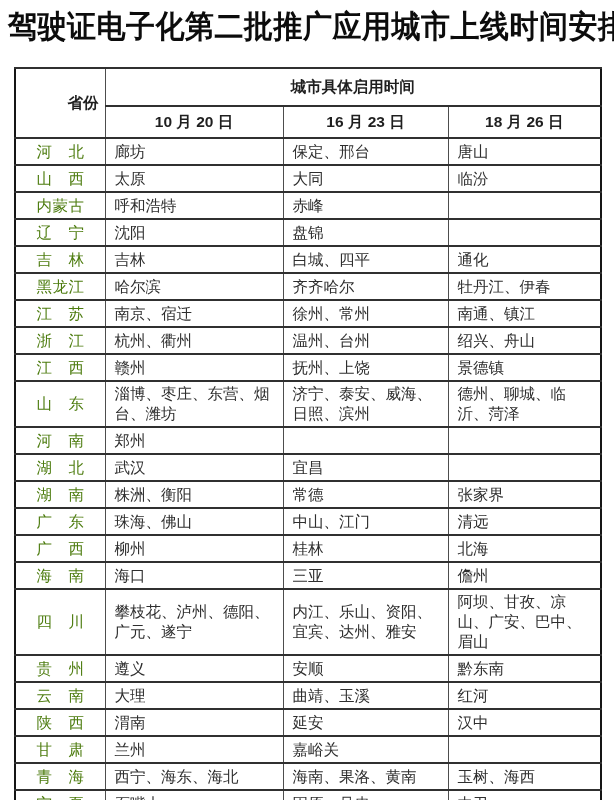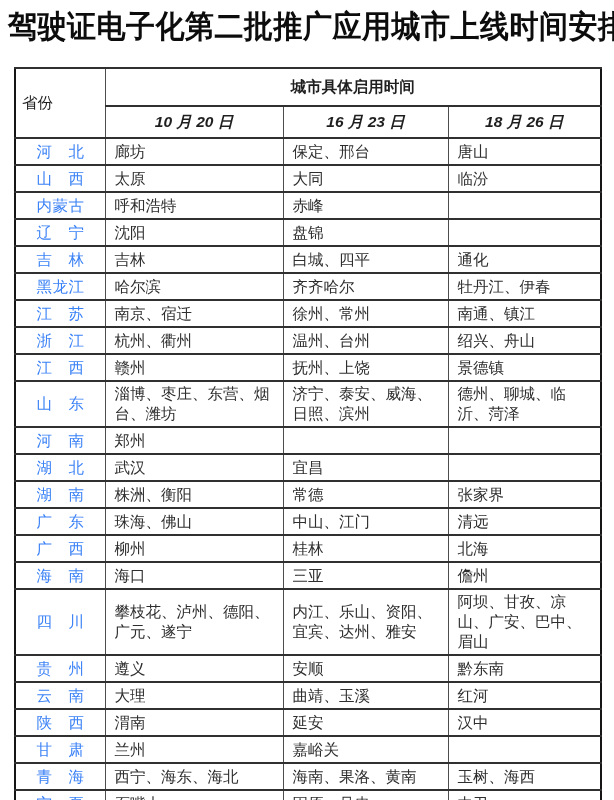--- a/index.html
+++ b/index.html
@@ -50,26 +50,26 @@
     vertical-align: middle;
     font-weight: normal;
     background: #ffffff;
   }
   thead th {
     text-align: center;
     font-weight: bold;
     color: #1f1f1f;
   }
   th.group-header { height: 32px; border-radius: 8px; }
-  th.date-header  { height: 26px; font-style: italic; }
-  th.prov-header  { text-align: left; font-weight: normal; }
+  th.date-header  { height: 26px; }
+  th.prov-header  { text-align: right; font-weight: bold; }
   tbody th.prov-cell {
     text-align: center;
     font-weight: normal;
-    color: #3b82f6;
+    color: #4d7c0f;
     padding: 2px 4px;
   }
   .prov-name {
     display: inline-block;
     width: 3.05em;
     text-align: justify;
     text-align-last: justify;
   }
   tbody td.city-cell {
     text-align: left;

